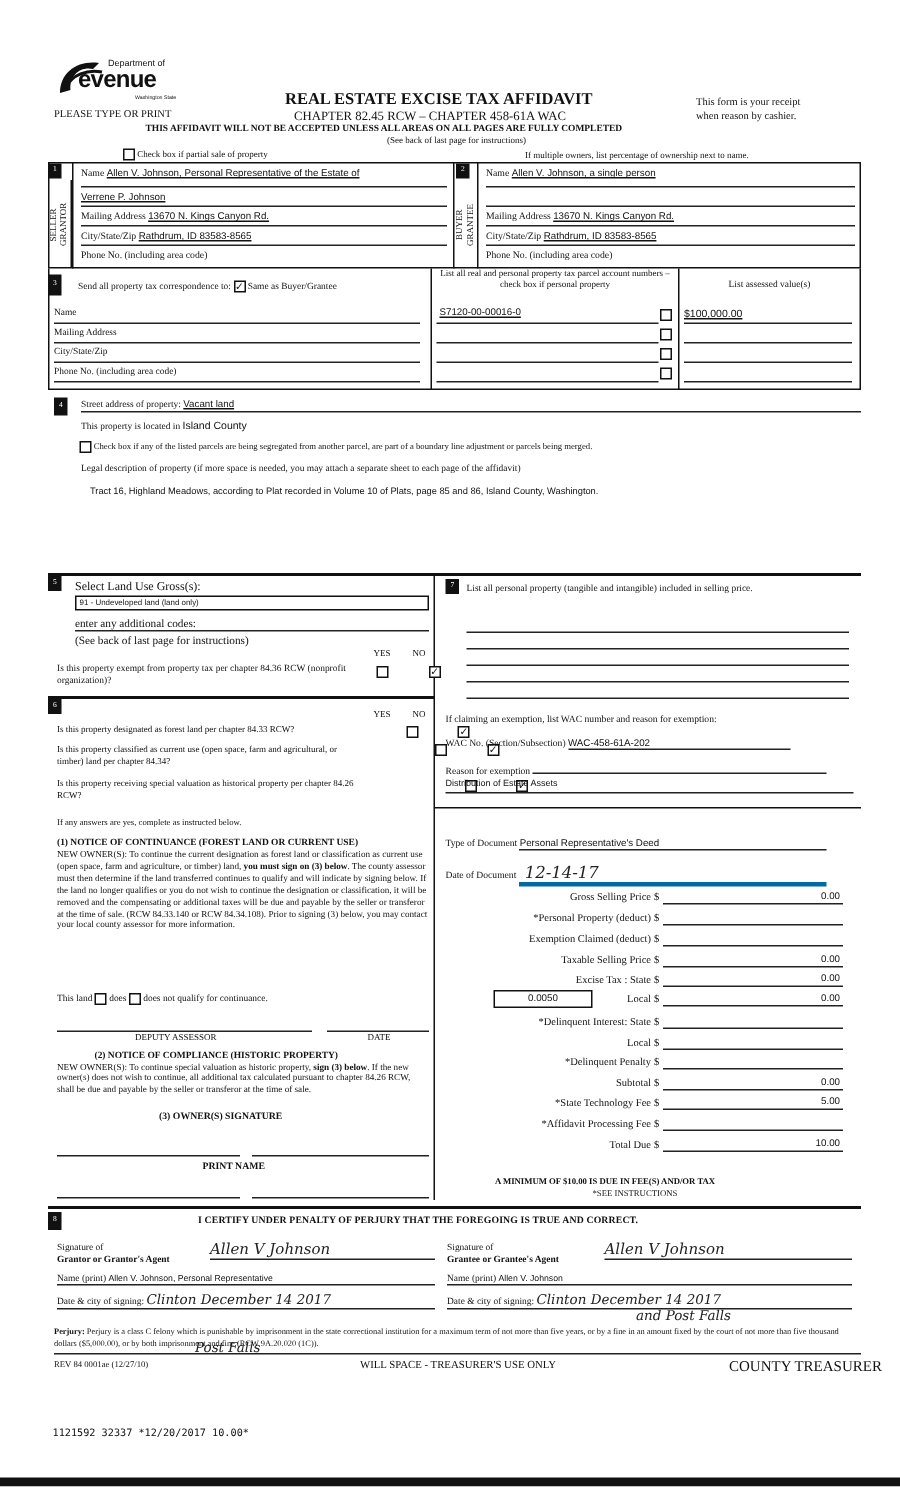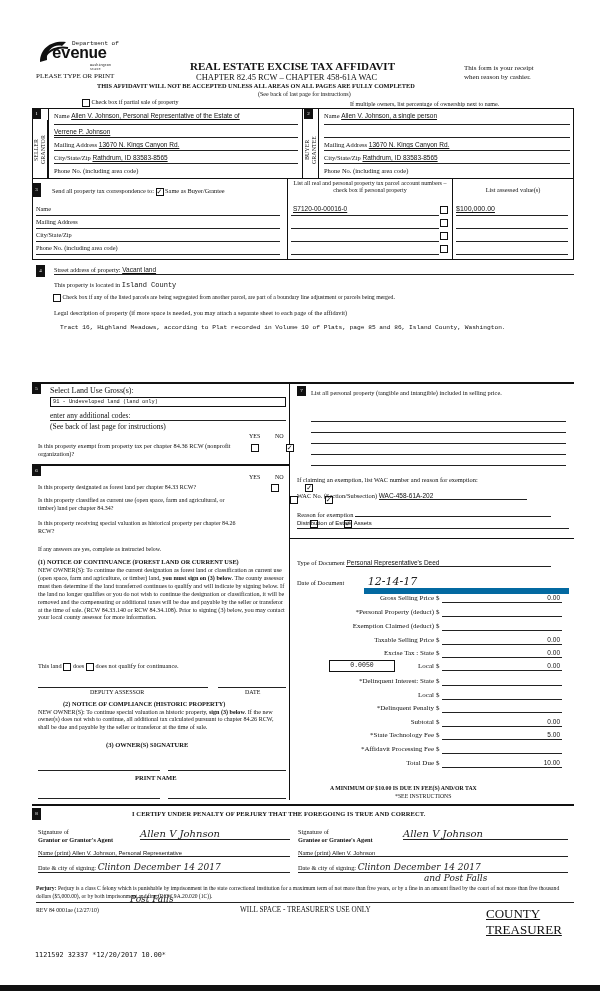--- a/index.html
+++ b/index.html
@@ -1,19 +1,19 @@
 <!DOCTYPE html>
 <html><head>
 <meta charset="utf-8">
 <style>
   * { box-sizing: border-box; margin: 0; padding: 0; }
   html, body { width: 600px; height: 991px; background: #fff; overflow: hidden; }
   body { font-family: "Liberation Serif", serif; color: #111; position: relative; font-size: 7px; }
   .abs { position: absolute; }
-  .sans { font-family: Liberation Mono, monospace; }
+  .sans { font-family: Liberation Sans, sans-serif; }
   .line { border-bottom: 1px solid #222; }
   .badge { background: #111; color: #fff; font-size: 5px; text-align: center; line-height: 10px; width: 9px; height: 10px; }
   .cb { display: inline-block; width: 8px; height: 8px; border: 1px solid #111; background: #fff; vertical-align: middle; position: relative; font-size: 7px; line-height: 6px; text-align: center; }
   .cb.checked::after { content: "\2713"; position: absolute; left: 0; top: 0; width: 6px; font-size: 7px; line-height: 6px; font-family: "DejaVu Sans", sans-serif; }
   .fill { font-family: "Liberation Sans", sans-serif; font-size: 6.5px; }
   .hand { font-family: "DejaVu Serif", serif; font-style: italic; font-size: 11px; color: #222; }
   .vert { writing-mode: vertical-rl; transform: rotate(180deg); font-size: 6px; text-align: center; line-height: 7px; }
   .amtrow { position: absolute; left: 300px; width: 270px; height: 11px; font-size: 7px; }
   .amtrow .lbl { position: absolute; right: 136px; top: 0; text-align: left; white-space: nowrap; }
   .amtrow .dollar { position: absolute; left: 136px; top: 0; }
@@ -219,21 +219,21 @@
 </div>
 <div class="abs fill" style="left:297px;top:520px;width:272px;border-bottom:1px solid #222;font-size:6px;height:9px;">Distribution of Estate Assets</div>
 <div class="abs" style="left:290px;top:538px;width:284px;border-bottom:1px solid #111;"></div>
 
 <div class="abs" style="left:297px;top:559px;width:272px;font-size:6.4px;">
   <span>Type of Document</span>
   <span class="fill" style="display:inline-block;width:205px;border-bottom:1px solid #222;">Personal Representative's Deed</span>
 </div>
 <div class="abs" style="left:297px;top:575px;width:272px;font-size:6.4px;">
   <span>Date of Document</span>
-  <span class="hand" style="display:inline-block;width:205px;border-bottom:6px solid #0369a1;padding-left:4px;margin-left:18px;">12-14-17</span>
+  <span class="hand" style="display:inline-block;width:205px;border-bottom:3px solid #0369a1;padding-left:4px;">12-14-17</span>
 </div>
 
 
 <div class="amtrow" style="top:594px;">
     <span class="lbl">Gross Selling Price</span>
     <span class="dollar">$</span>
     <span class="val">0.00</span>
   </div>
 <div class="amtrow" style="top:608px;">
     <span class="lbl">*Personal Property (deduct)</span>
@@ -330,18 +330,18 @@
 </div>
 <div class="abs hand" style="left:424px;top:873px;font-size:9px;">and Post Falls</div>
 
 <div class="abs" style="left:36px;top:884px;width:538px;font-size:5.6px;line-height:8px;border-bottom:1px solid #222;padding-bottom:2px;">
   <b>Perjury:</b><span> Perjury is a class C felony which is punishable by imprisonment in the state correctional institution for a maximum term of not more than five years, or by a fine in an amount fixed by the court of not more than five thousand dollars ($5,000.00), or by both imprisonment and fine (RCW 9A.20.020 (1C)).</span>
 </div>
 
 
 <div class="abs" style="left:36px;top:907px;font-size:5.8px;">REV 84 0001ae (12/27/10)</div>
 <div class="abs" style="left:240px;top:906px;font-size:7.2px;">WILL SPACE - TREASURER'S USE ONLY</div>
-<div class="abs" style="left:486px;top:906px;font-size:13px;text-decoration:underline;">COUNTY TREASURER</div>
+<div class="abs" style="left:486px;top:906px;font-size:10px;">COUNTY TREASURER</div>
 <div class="abs" style="left:35px;top:951px;font-family:'DejaVu Sans Mono', monospace;font-size:6.8px;">1121592 32337 *12/20/2017 10.00*</div>
 <div class="abs" style="left:0;top:985px;width:600px;height:6px;background:#111;"></div>
 
 
 
 
 </body></html>

